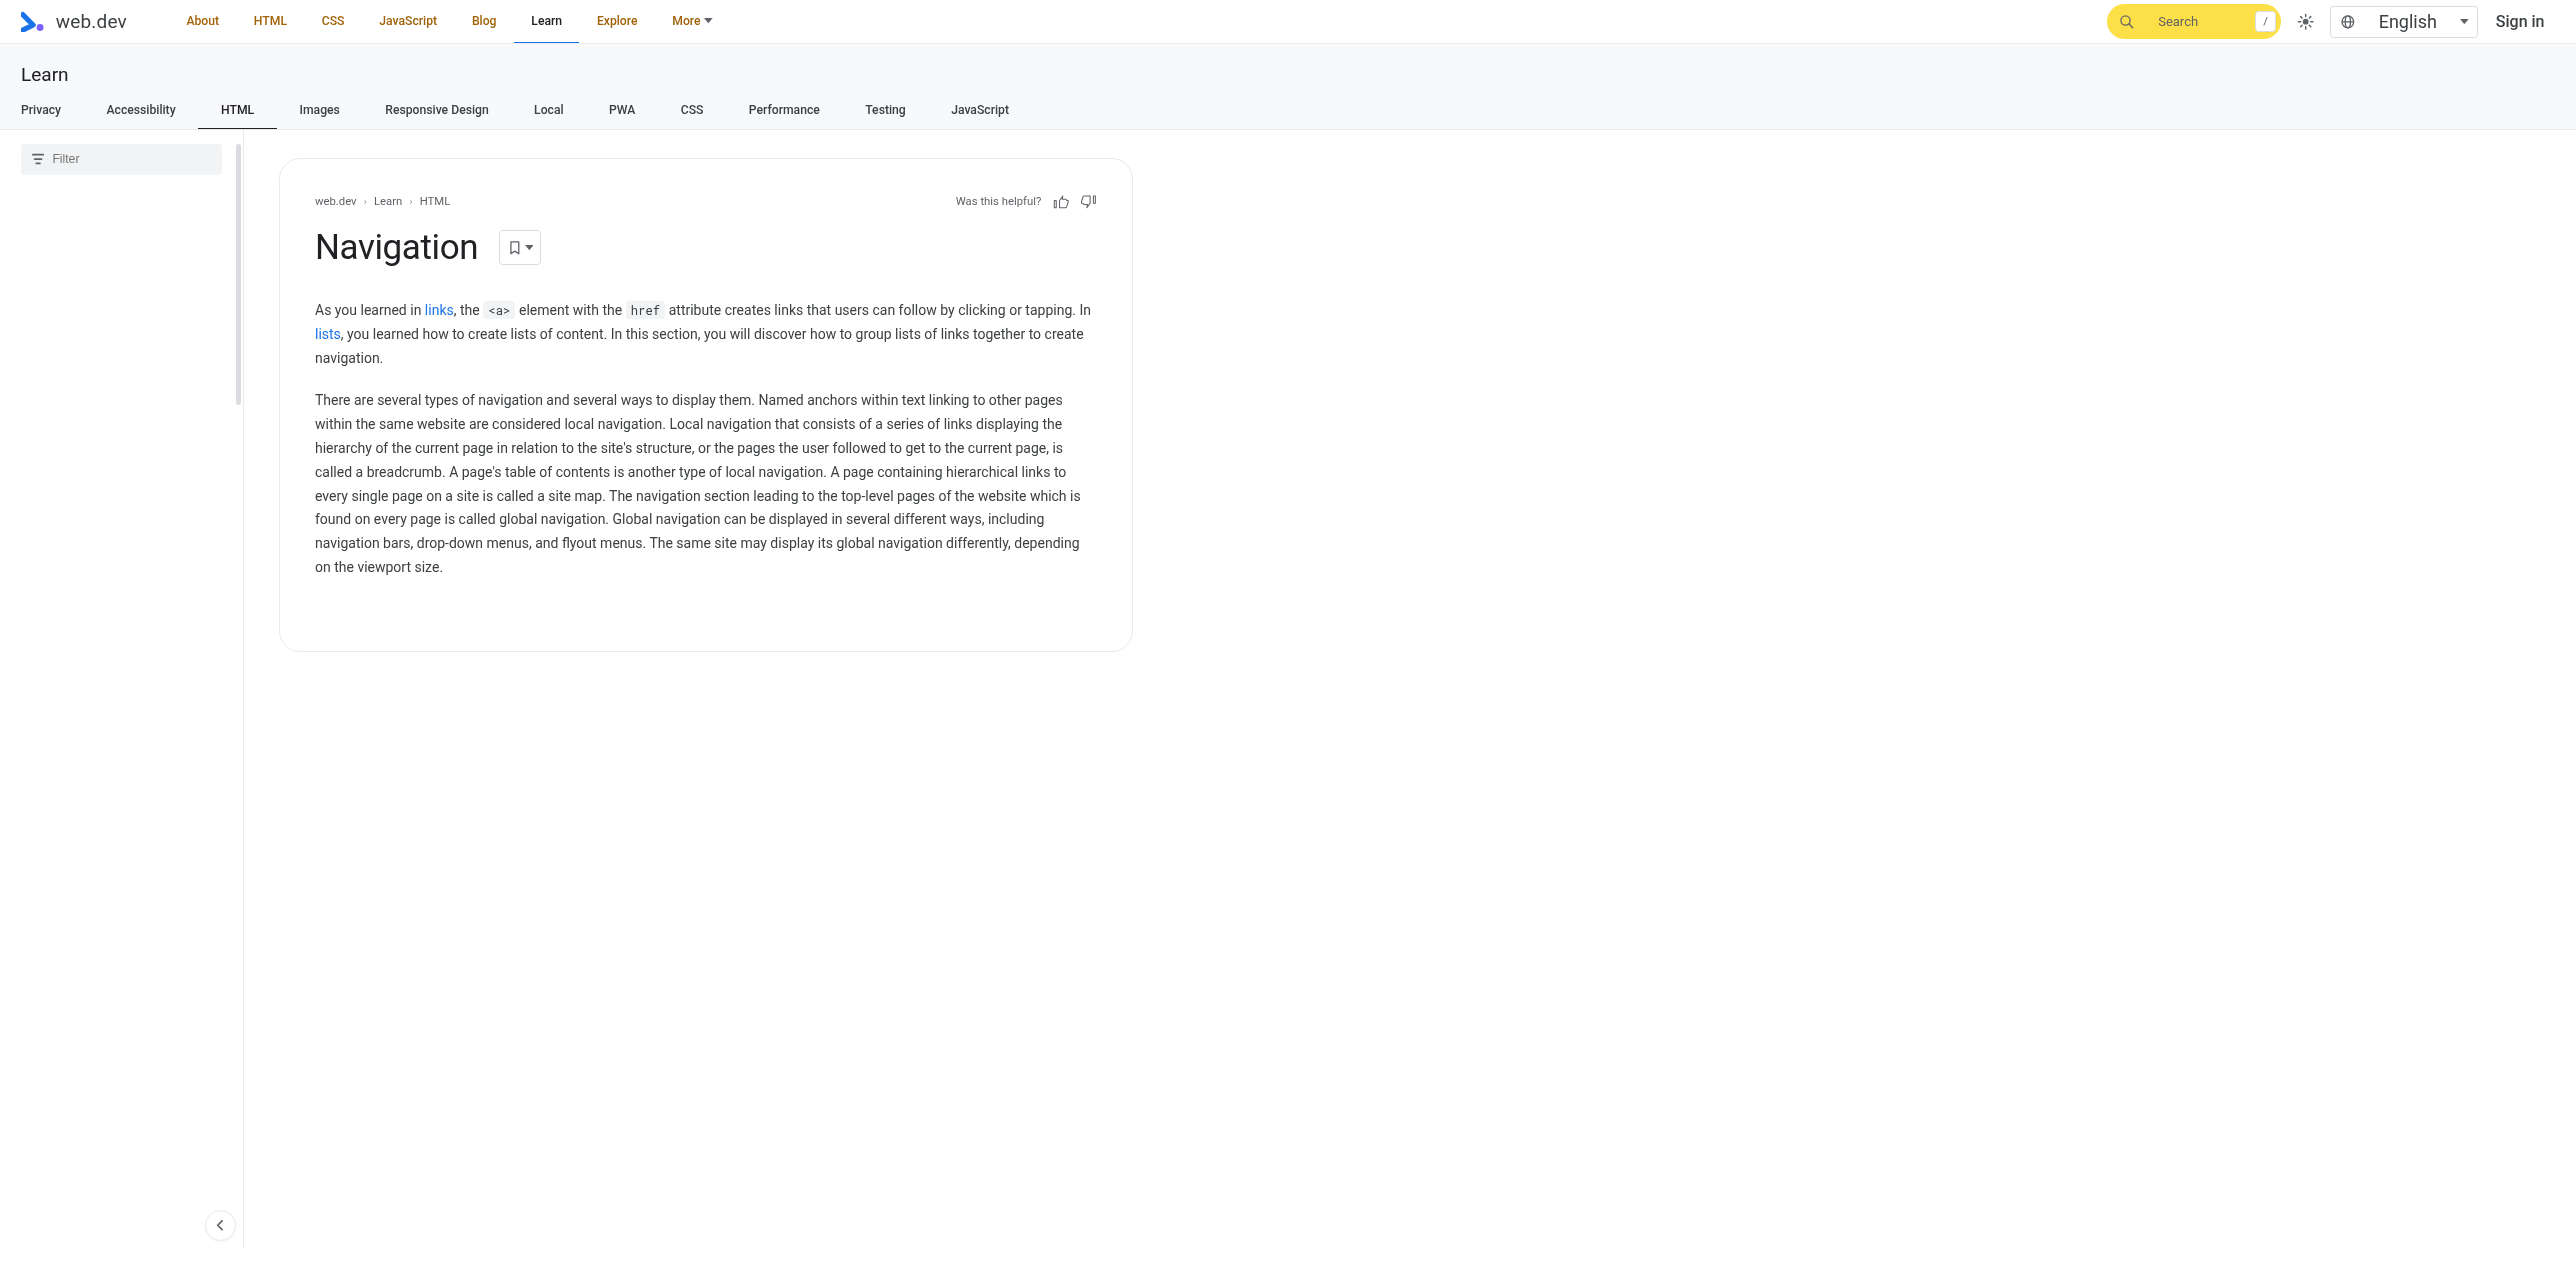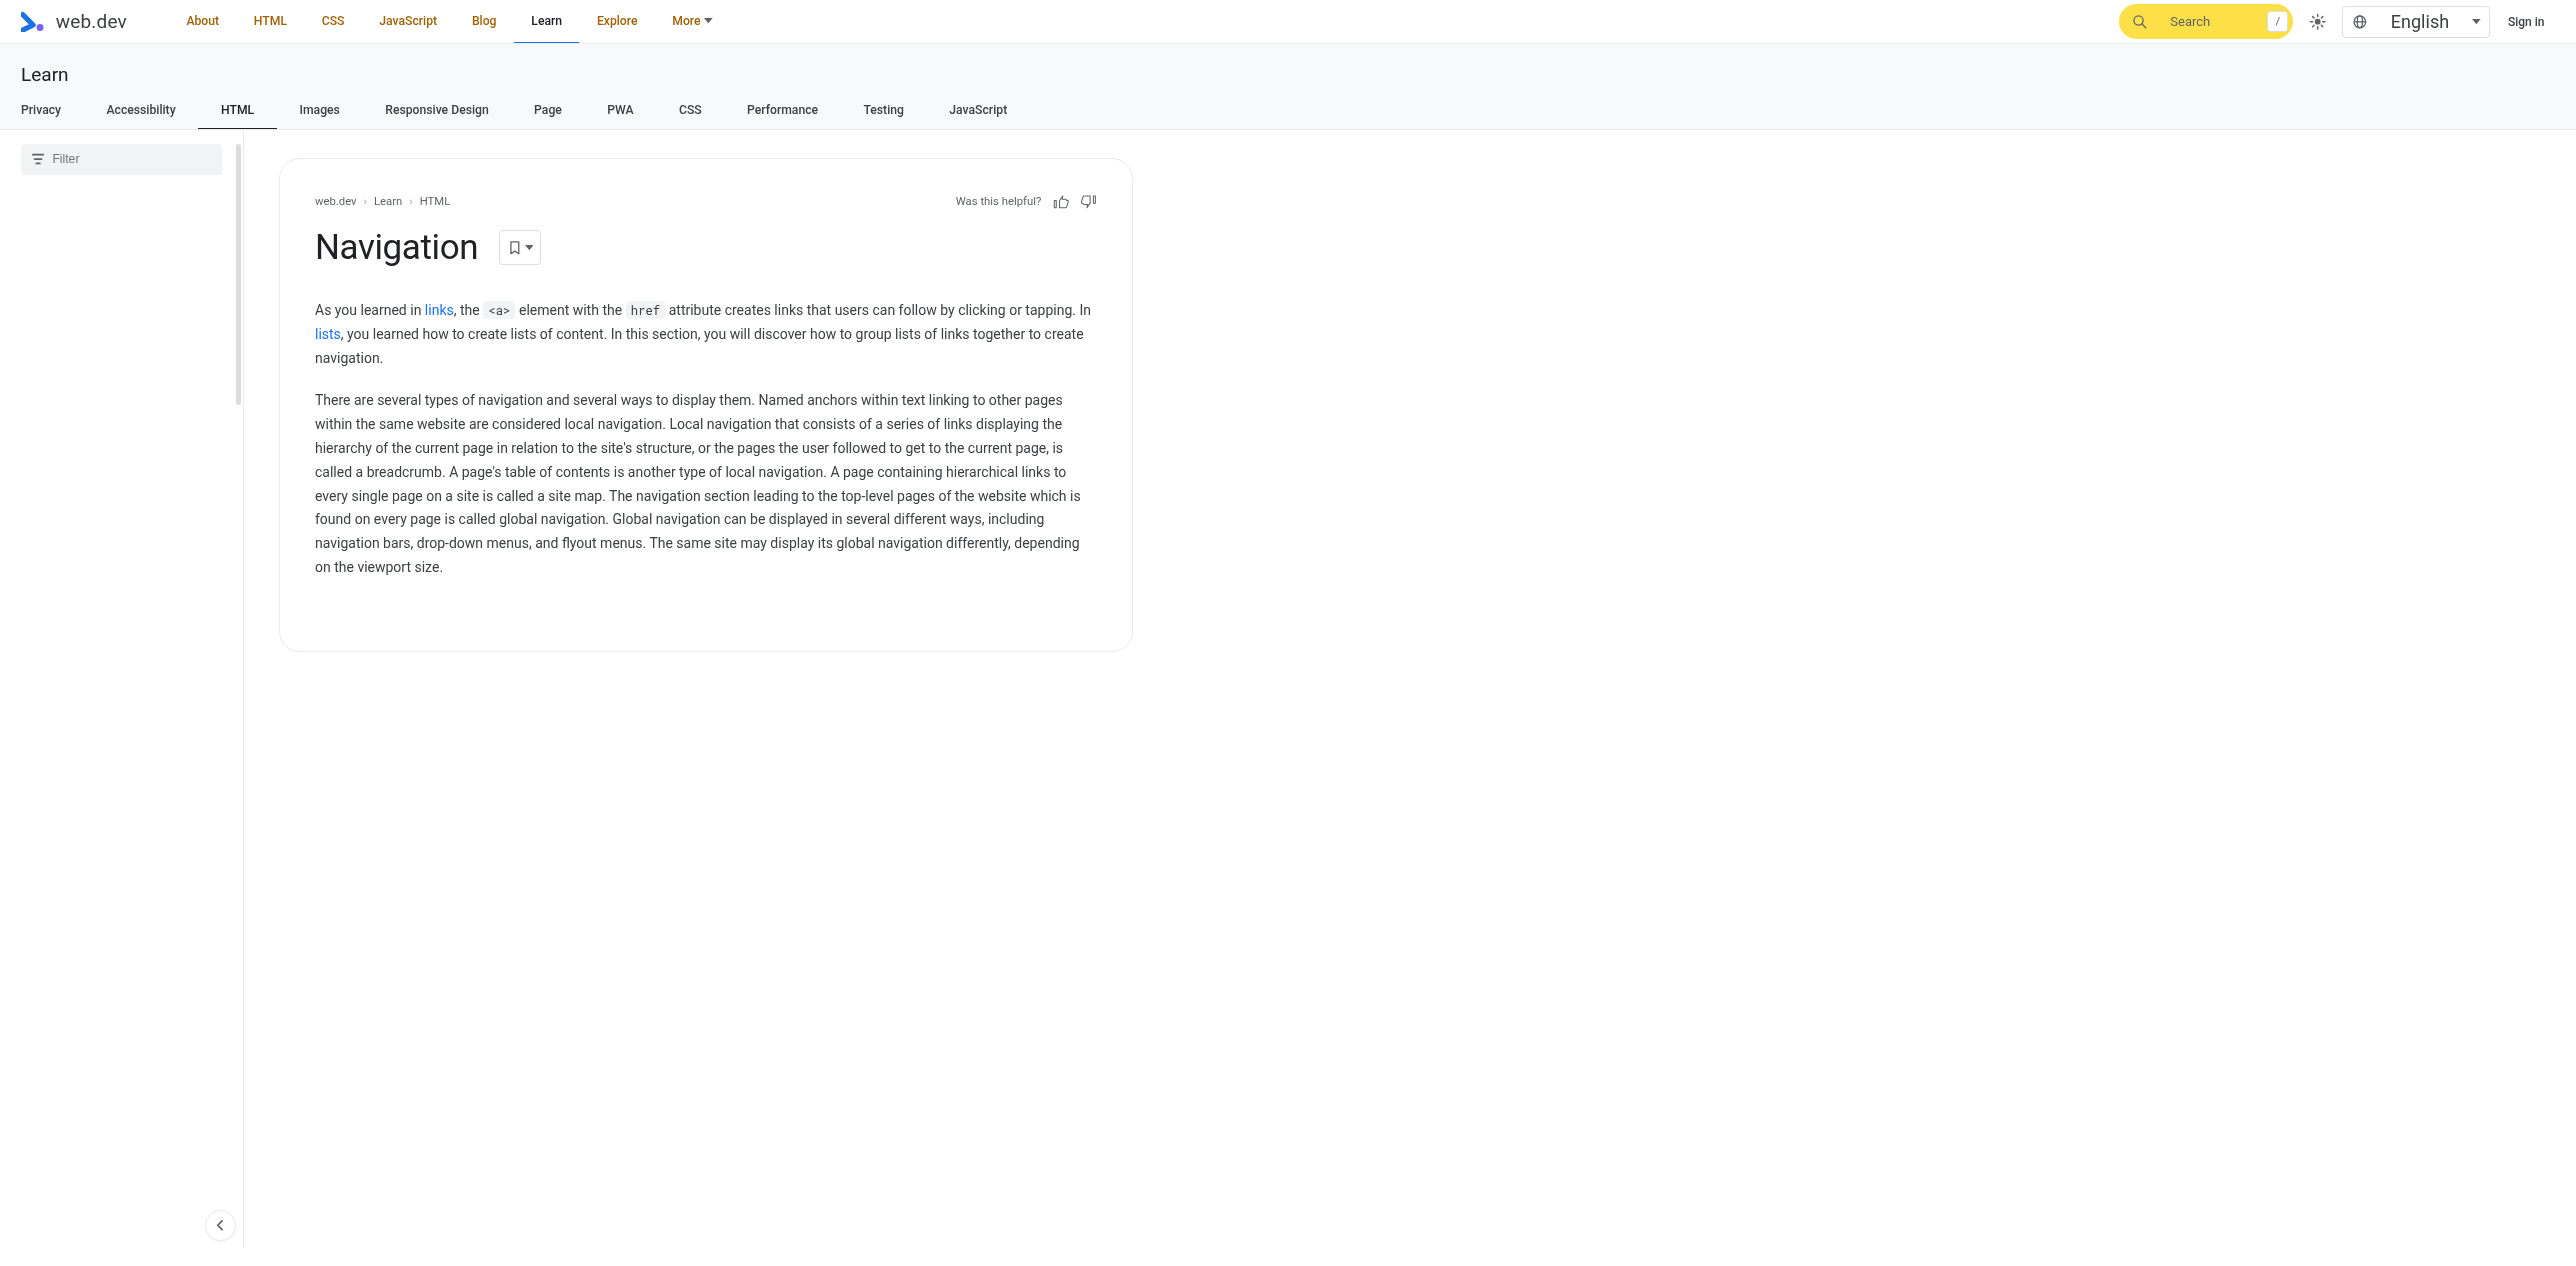--- a/index.html
+++ b/index.html
@@ -45,21 +45,21 @@
   .icon-btn {
     width: 35px; height: 35px; display: flex; align-items: center; justify-content: center;
     border-radius: 50%; cursor: pointer; color: #5f6368;
   }
   .lang-btn {
     display: flex; align-items: center; gap: 23px;
     border: 0.9px solid #dadce0; border-radius: 3.5px;
     height: 32px; padding: 0 8.7px; cursor: pointer;
     color: #3c4043; font-size: 18px;
   }
-  .signin { padding: 0 10.5px; font-size: 12px; font-weight: 500; color: #3c4043; cursor: pointer; }
+  .signin { padding: 0 10.5px; font-size: 16px; font-weight: 500; color: #3c4043; cursor: pointer; }
 
   
   .sub-area { background: #f8f9fa; border-bottom: 0.9px solid #e8eaed; }
   .sub-title { padding: 19px 21px 5.2px; font-size: 19px; font-weight: 400; color: #202124; }
   .sub-nav { display: flex; padding: 0 21px; gap: 0; align-items: flex-end; }
   .sub-nav a {
     padding: 12.2px 22.7px 10.5px; color: #3c4043; font-size: 12.2px; font-weight: 500;
     text-decoration: none; cursor: pointer; border-bottom: 1.7px solid transparent;
   }
   .sub-nav a:first-child { padding-left: 0; }
@@ -210,21 +210,21 @@
 </header>
 
 <div class="sub-area">
   <div class="sub-title">Learn</div>
   <nav class="sub-nav">
     <a>Privacy</a>
     <a>Accessibility</a>
     <a class="active">HTML</a>
     <a>Images</a>
     <a>Responsive Design</a>
-    <a>Page</a>
+    <a>Local</a>
     <a>PWA</a>
     <a>CSS</a>
     <a>Performance</a>
     <a>Testing</a>
     <a>JavaScript</a>
   </nav>
 </div>
 
 <div class="layout">
 

